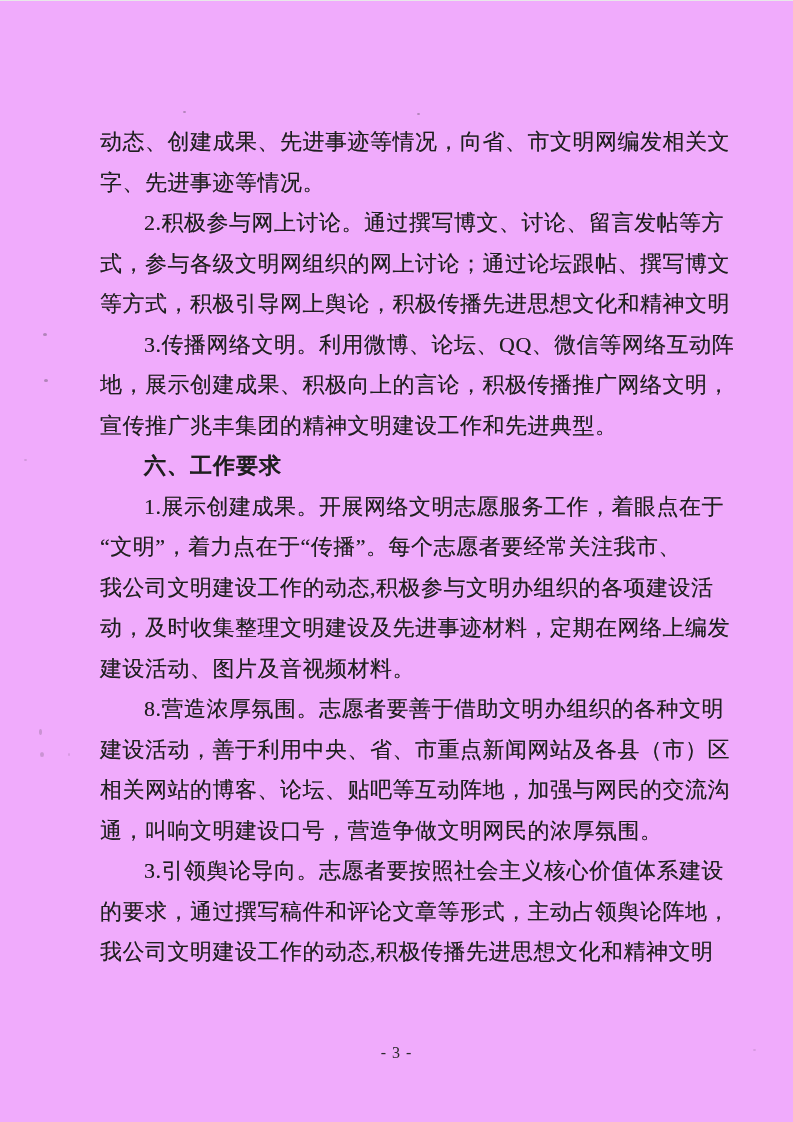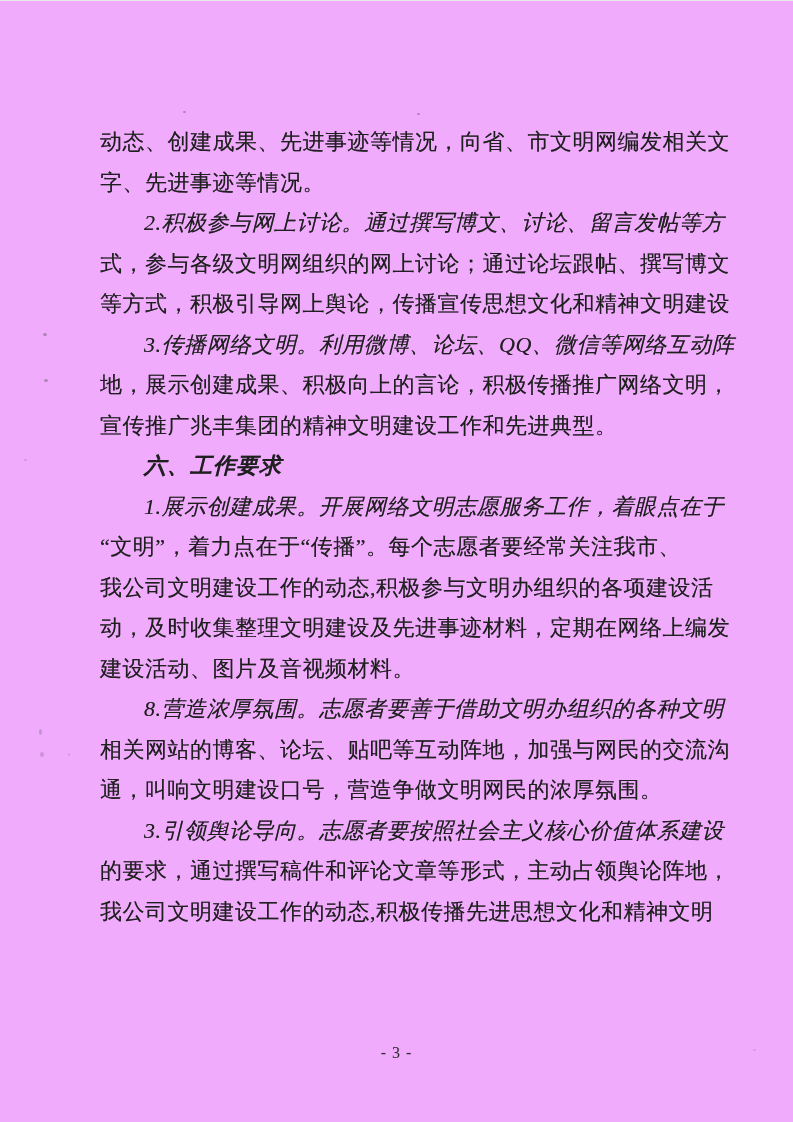--- a/index.html
+++ b/index.html
@@ -26,21 +26,20 @@
   .line {
     height: 40.5px;
     line-height: 40.5px;
     font-size: 22px;
     letter-spacing: 0.5px;
     white-space: nowrap;
     text-shadow: 0 0 0.6px rgba(30,30,30,0.55);
   }
   .line.indent {
     padding-left: 44px;
-    font-style: italic;
   }
   .line.heading {
     font-family: "Liberation Sans", "DejaVu Sans", sans-serif;
     font-weight: bold;
     letter-spacing: 1px;
   }
   .pagenum {
     position: absolute;
     left: 0;
     right: 0;
@@ -59,31 +58,32 @@
 </head>
 <body>
 
 <div class="page">
 
   <div class="textblock" id="textblock">
       <div class="line">动态、创建成果、先进事迹等情况，向省、市文明网编发相关文</div>
       <div class="line">字、先进事迹等情况。</div>
       <div class="line indent">2.积极参与网上讨论。通过撰写博文、讨论、留言发帖等方</div>
       <div class="line">式，参与各级文明网组织的网上讨论；通过论坛跟帖、撰写博文</div>
-      <div class="line">等方式，积极引导网上舆论，传播宣传思想文化和精神文明建设</div>
+      <div class="line">等方式，积极引导网上舆论，积极传播先进思想文化和精神文明</div>
       <div class="line indent">3.传播网络文明。利用微博、论坛、QQ、微信等网络互动阵</div>
       <div class="line">地，展示创建成果、积极向上的言论，积极传播推广网络文明，</div>
       <div class="line">宣传推广兆丰集团的精神文明建设工作和先进典型。</div>
       <div class="line indent heading">六、工作要求</div>
       <div class="line indent">1.展示创建成果。开展网络文明志愿服务工作，着眼点在于</div>
       <div class="line">“文明”，着力点在于“传播”。每个志愿者要经常关注我市、</div>
       <div class="line">我公司文明建设工作的动态,积极参与文明办组织的各项建设活</div>
       <div class="line">动，及时收集整理文明建设及先进事迹材料，定期在网络上编发</div>
       <div class="line">建设活动、图片及音视频材料。</div>
       <div class="line indent">8.营造浓厚氛围。志愿者要善于借助文明办组织的各种文明</div>
+      <div class="line">建设活动，善于利用中央、省、市重点新闻网站及各县（市）区</div>
       <div class="line">相关网站的博客、论坛、贴吧等互动阵地，加强与网民的交流沟</div>
       <div class="line">通，叫响文明建设口号，营造争做文明网民的浓厚氛围。</div>
       <div class="line indent">3.引领舆论导向。志愿者要按照社会主义核心价值体系建设</div>
       <div class="line">的要求，通过撰写稿件和评论文章等形式，主动占领舆论阵地，</div>
       <div class="line">我公司文明建设工作的动态,积极传播先进思想文化和精神文明</div>
     </div>
 
   <div class="pagenum">- 3 -</div>
 
   <div class="speck" style="left:183px;top:110px;width:3px;height:2px;"></div>

